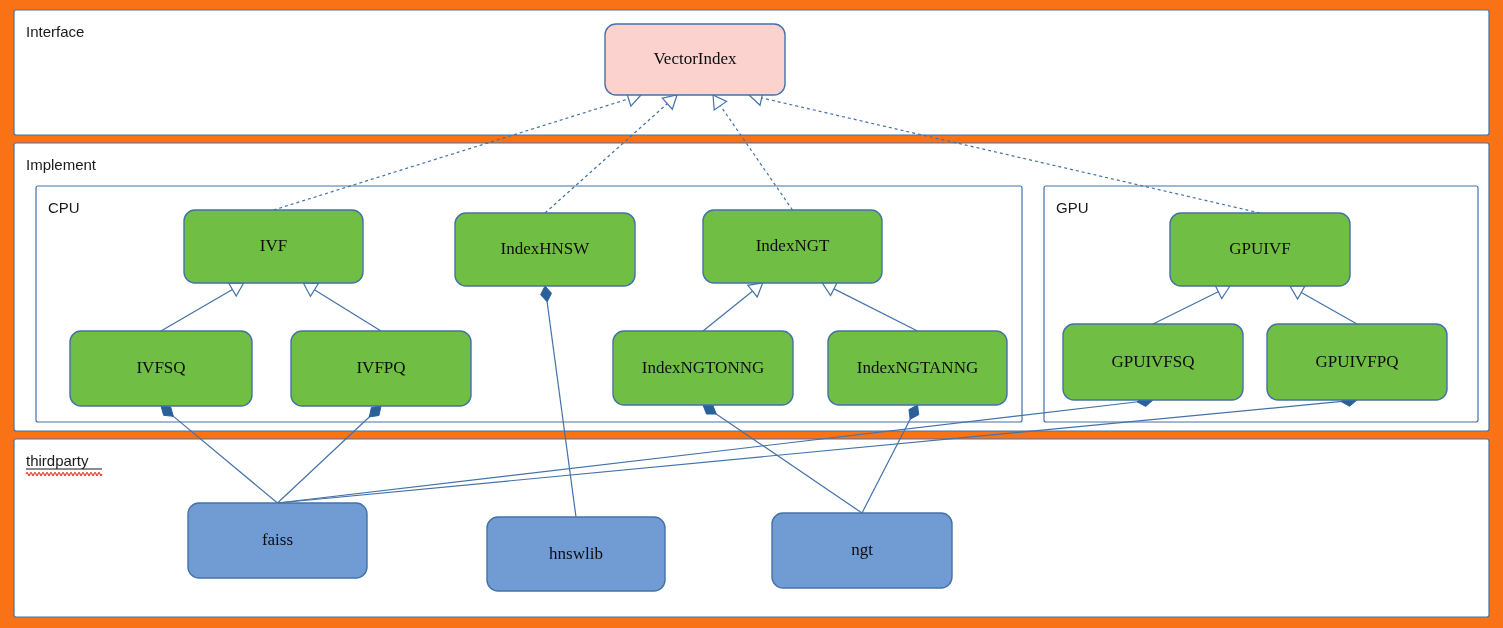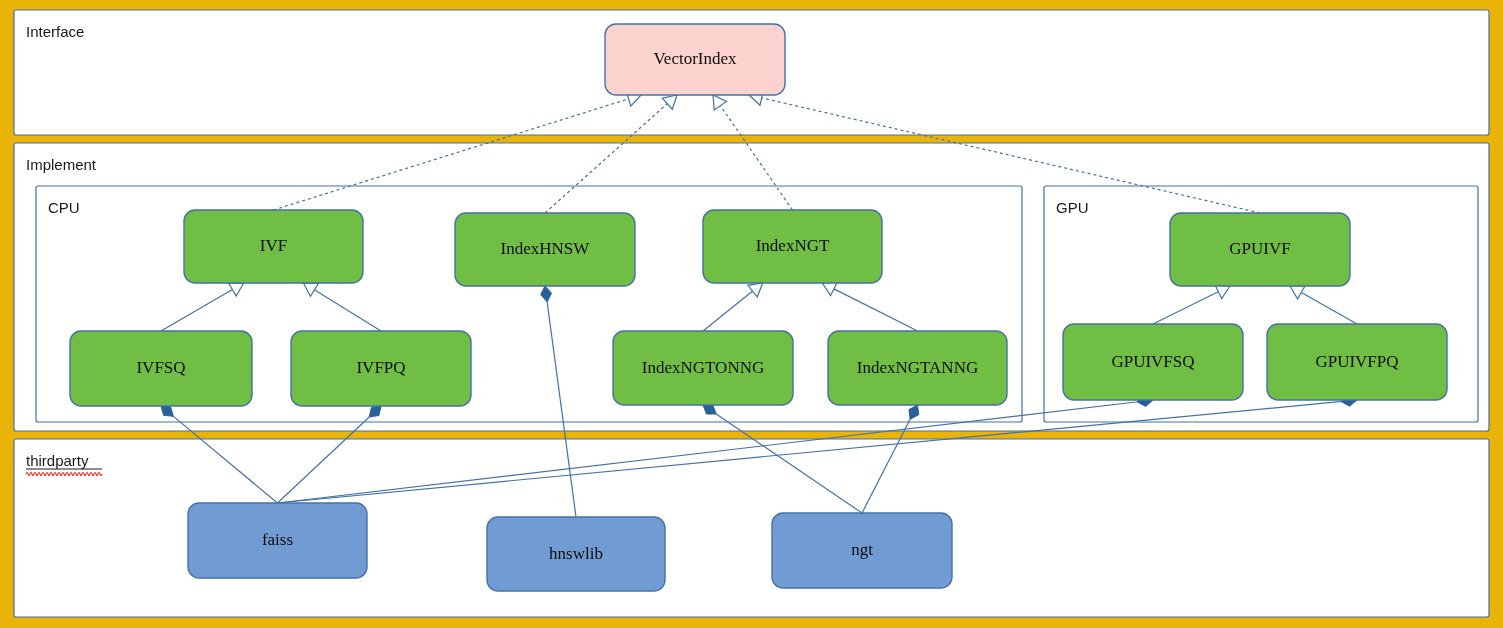--- a/index.html
+++ b/index.html
@@ -1,18 +1,18 @@
 <!DOCTYPE html>
 <html><head>
 <meta charset="utf-8">
 <style>
   html,body{margin:0;padding:0;background:#ffffff;}
   body{width:1503px;height:628px;overflow:hidden;
        font-family:"Liberation Sans","DejaVu Sans",sans-serif;}
-  #stage{position:relative;width:1503px;height:628px;background:#eab308;}
+  #stage{position:relative;width:1503px;height:628px;background:#f97316;}
   svg{position:absolute;left:0;top:0;}
   .container-label{font-family:"Liberation Sans","DejaVu Sans",sans-serif;
        font-size:15px;fill:#1a1a1a;}
   .node-label{font-family:"Liberation Serif","DejaVu Serif",serif;
        font-size:17px;fill:#0d0d0d;text-anchor:middle;dominant-baseline:middle;}
   .group-rect{fill:#ffffff;stroke:#4472a8;stroke-width:1.2;}
   .node-rect{stroke:#4472a8;stroke-width:1.4;}
   .edge{stroke:#4472a8;stroke-width:1.2;fill:none;}
   .edge-dotted{stroke:#4472a8;stroke-width:1.2;fill:none;stroke-dasharray:3 3;}
   .hollow-arrow{fill:#ffffff;stroke:#4472a8;stroke-width:1.2;}

